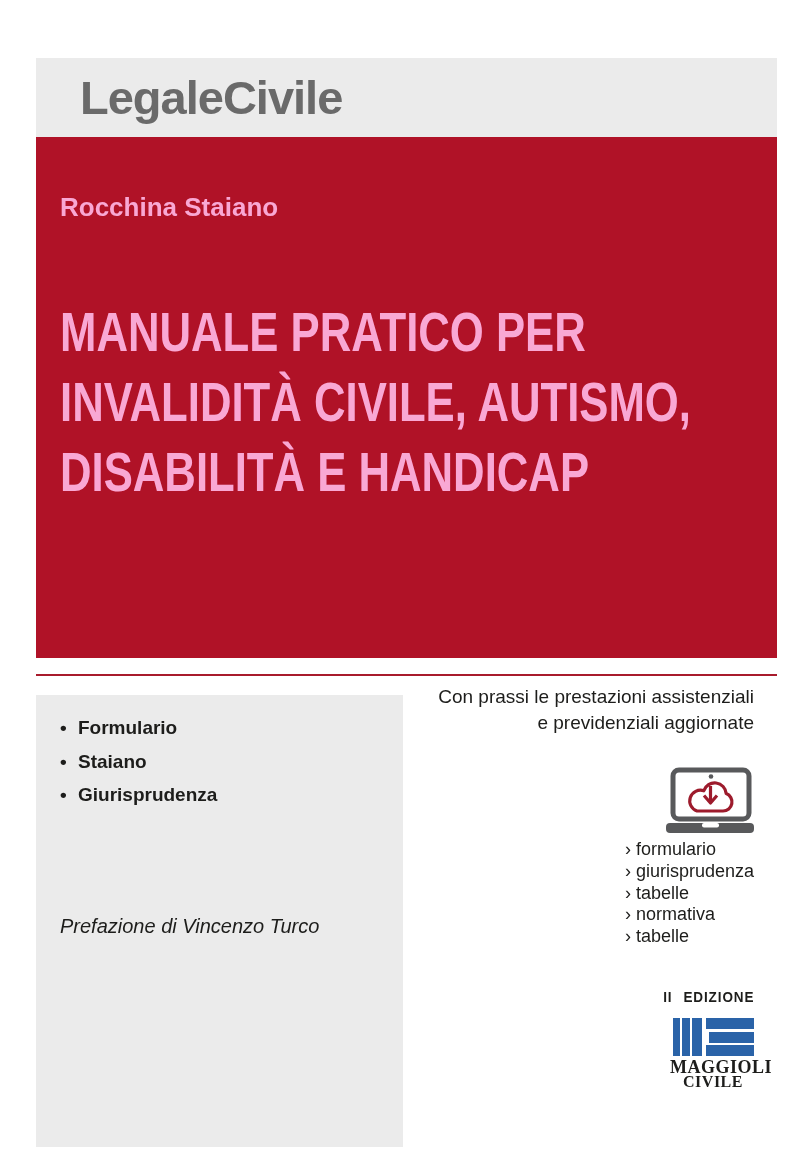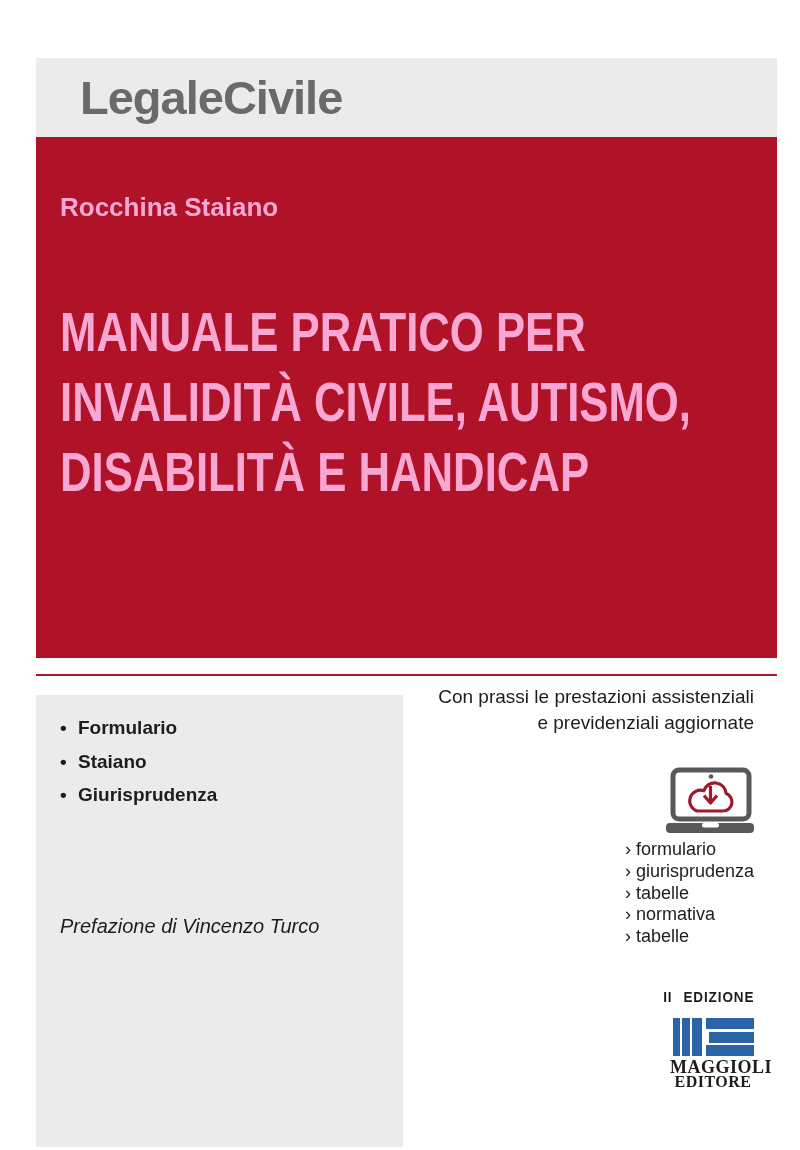--- a/index.html
+++ b/index.html
@@ -122,16 +122,16 @@
       <div class="vbar vbar1"></div>
       <div class="vbar vbar2"></div>
       <div class="vbar vbar3"></div>
       <div class="e-stripes">
         <div class="hstripe"></div>
         <div class="hstripe mid"></div>
         <div class="hstripe"></div>
       </div>
     </div>
     <div class="publisher-name l1">MAGGIOLI</div>
-    <div class="publisher-name l2">EDITORE</div>
+    <div class="publisher-name l2">CIVILE</div>
   </div>
 
 </div>
 
 </body></html>

